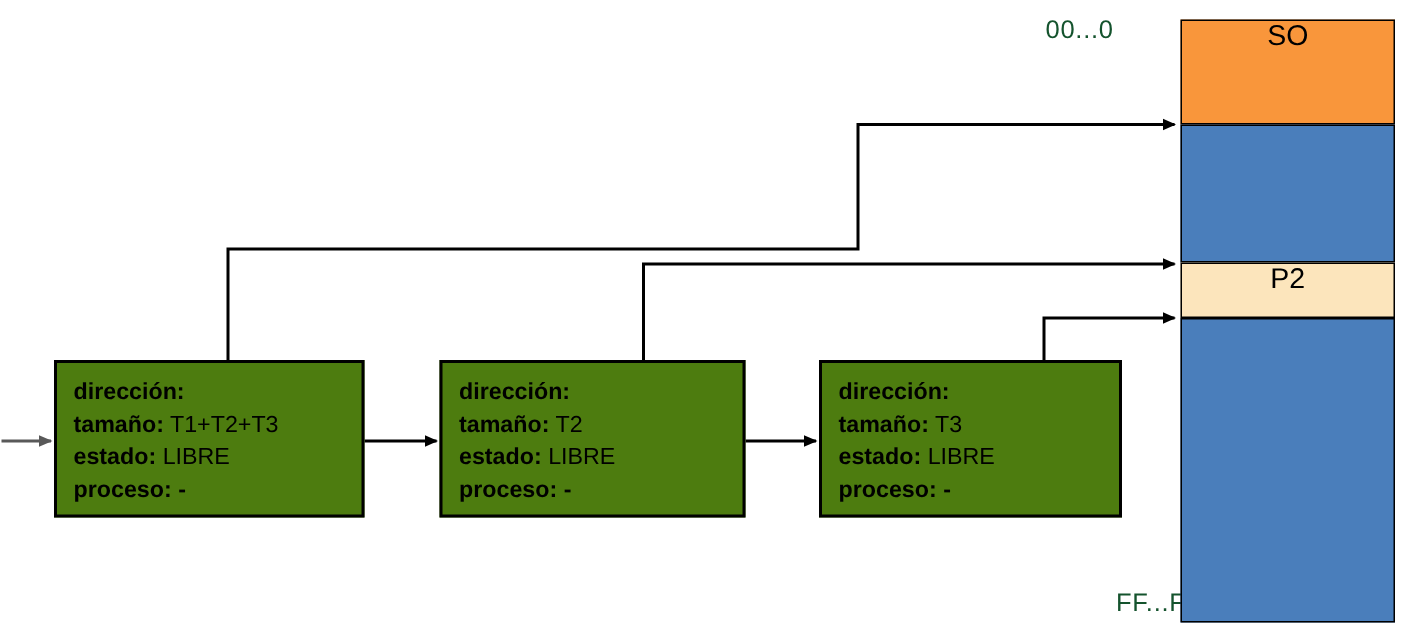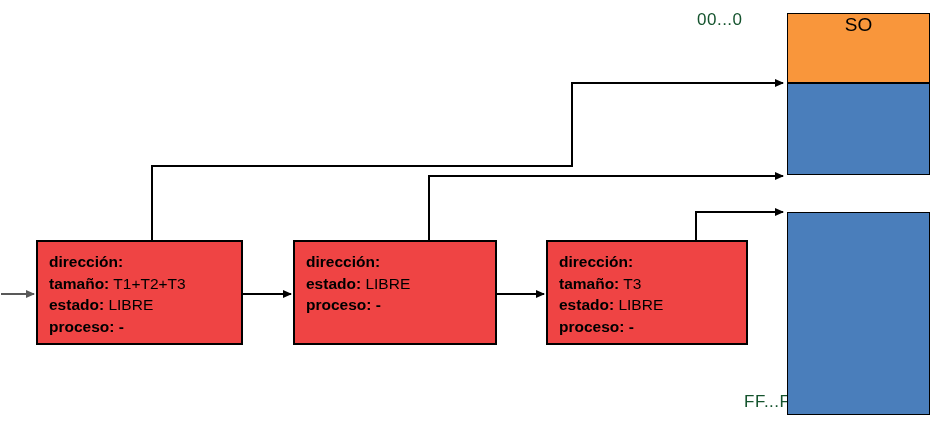--- a/index.html
+++ b/index.html
@@ -6,21 +6,21 @@
   body{
     width:952px;height:428px;background:#ffffff;
     font-family:"Liberation Sans",sans-serif;
     overflow:hidden;position:relative;
   }
   #stage{position:absolute;left:0;top:0;width:952px;height:428px;}
   svg.layer{position:absolute;left:0;top:0;width:952px;height:428px;}
 
   .node{
     position:absolute;
-    background:#ef4444;
+    background:#4d7c0f;
     border:2px solid #000000;
     box-sizing:border-box;
     padding:9px 0 0 11px;
   }
   .node .row{
     font-size:15.5px;
     line-height:21.5px;
     color:#000000;
     white-space:nowrap;
   }
@@ -88,20 +88,24 @@
       <span class="k">proceso</span><span class="v dash">: -</span>
     </div>
   </div>
 
   <div class="node" style="left:293px;top:240px;width:204px;height:105px;">
     <div class="row">
       <span class="k">dirección:</span>
       <span class="v"></span>
     </div>
     <div class="row">
+      <span class="k">tamaño:</span>
+      <span class="v">T2</span>
+    </div>
+    <div class="row">
       <span class="k">estado:</span>
       <span class="v">LIBRE</span>
     </div>
     <div class="row">
       <span class="k">proceso</span><span class="v dash">: -</span>
     </div>
   </div>
 
   <div class="node" style="left:546px;top:240px;width:202px;height:105px;">
     <div class="row">
@@ -123,17 +127,20 @@
 
   <div class="memlabel" style="left:697px;top:10px;">00...0</div>
   <div class="memlabel" style="left:703px;top:392px;margin-left:41px;">FF...F</div>
 
   <div class="seg" style="left:787px;top:13px;width:143px;height:70px;background:#F9963B;">
     <span>SO</span>
   </div>
   <div class="seg" style="left:787px;top:83px;width:143px;height:92px;background:#4A7EBB;">
     <span></span>
   </div>
+  <div class="seg" style="left:787px;top:175px;width:143px;height:37px;background:#FCE5BC;">
+    <span>P2</span>
+  </div>
   <div class="seg" style="left:787px;top:212px;width:143px;height:203px;background:#4A7EBB;">
     <span></span>
   </div>
 
 </div>
 
 </body></html>

